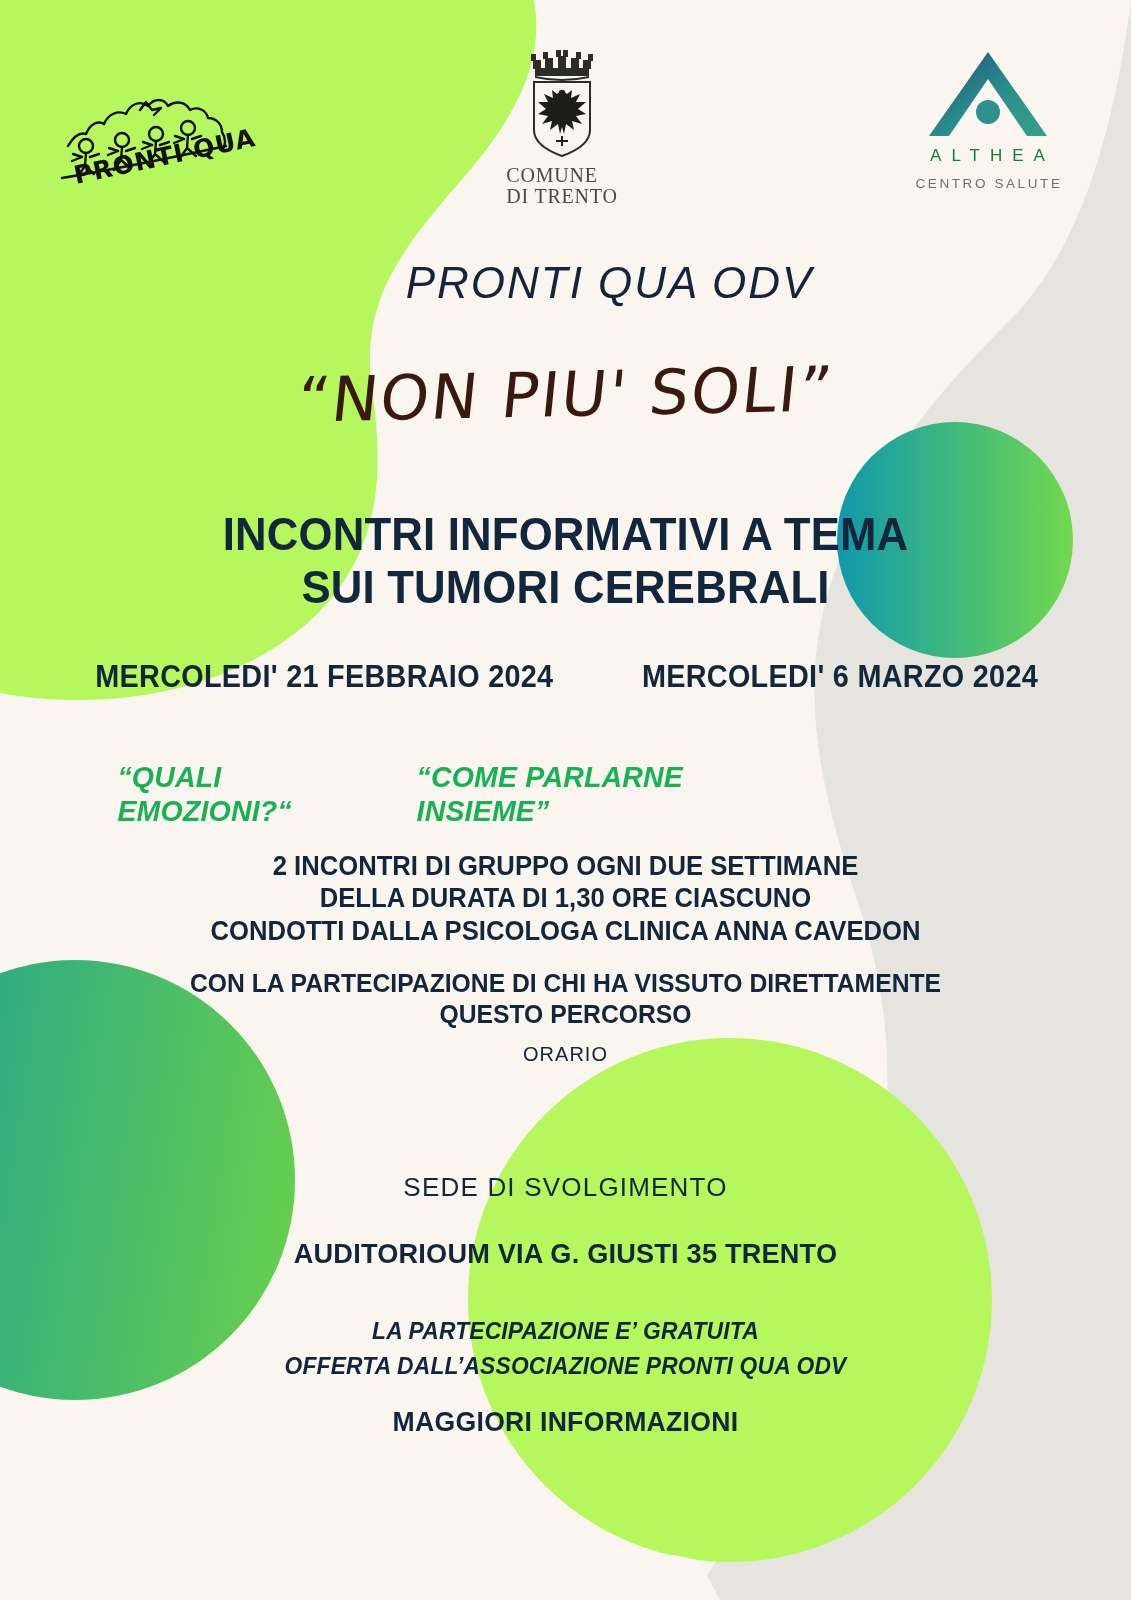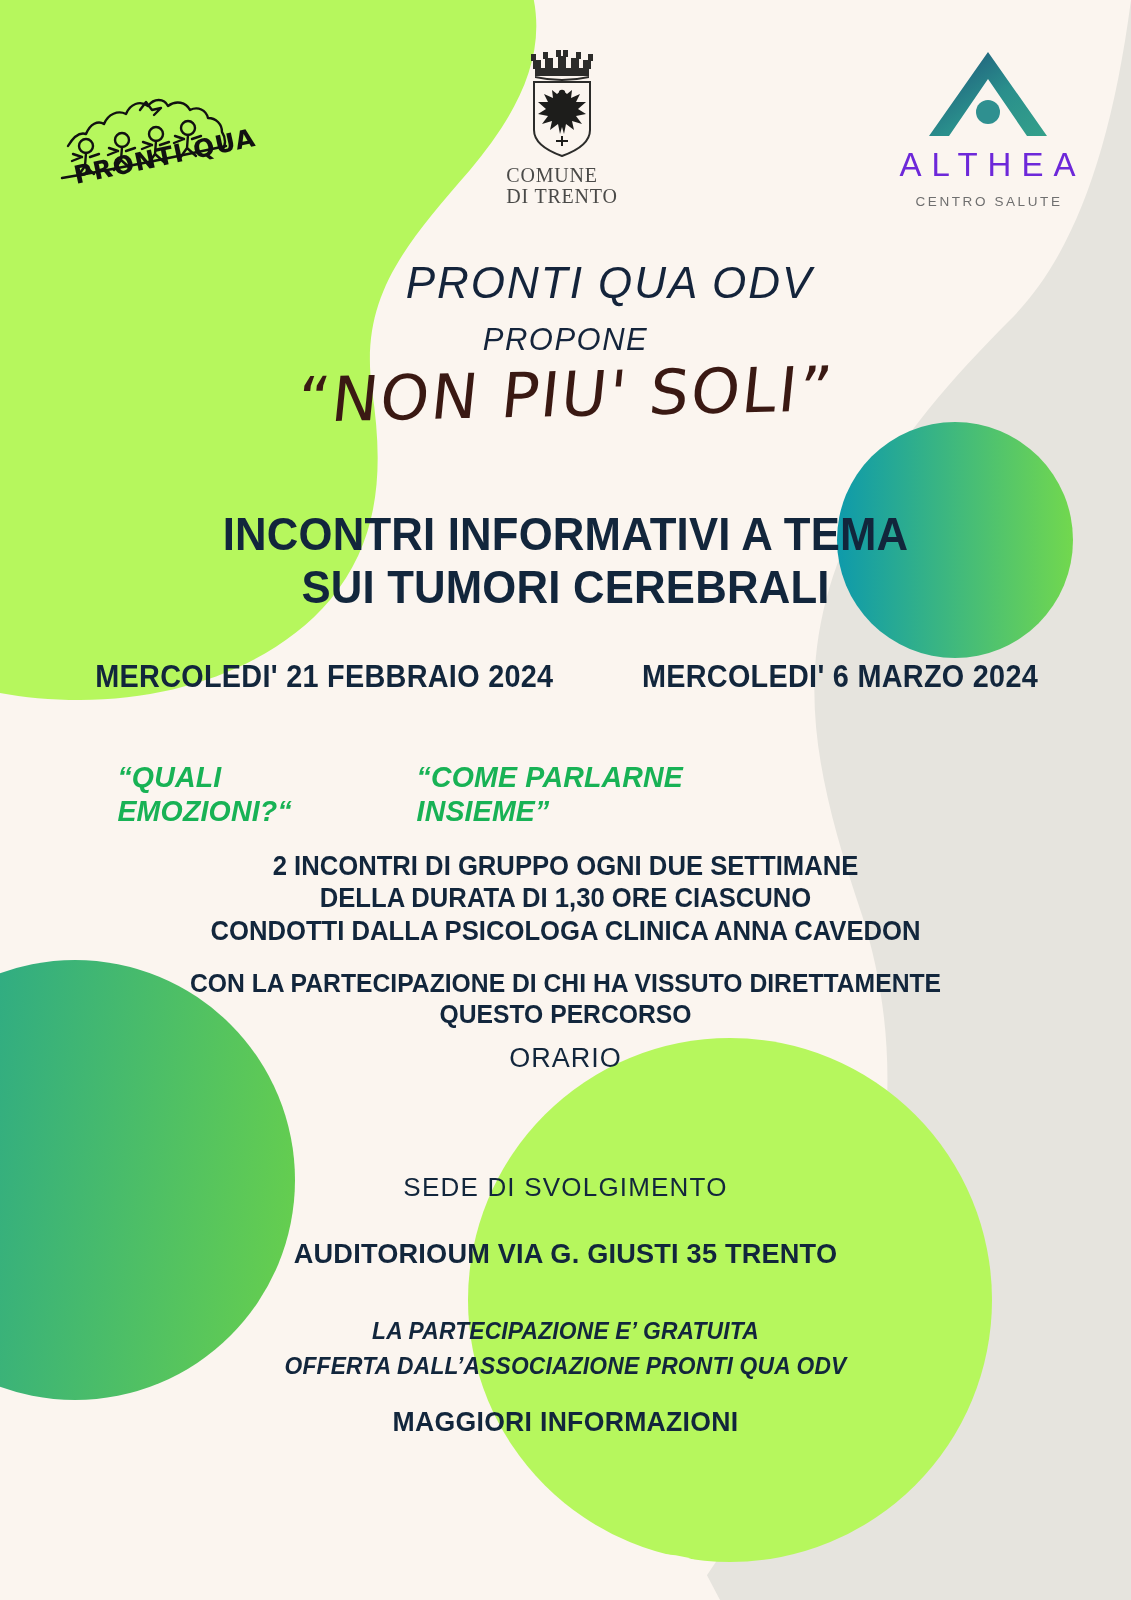--- a/index.html
+++ b/index.html
@@ -31,21 +31,21 @@
     display:flex;flex-direction:column;align-items:center;}
   .logo-comune svg{display:block;}
   .comune-txt{
     font-family:"Liberation Serif", serif;
     font-size:20px;line-height:1.05;letter-spacing:.8px;
     color:#4a4a48;text-align:left;margin-top:5px;font-weight:400;
   }
   .logo-althea{position:absolute;left:880px;top:48px;width:215px;height:165px;
     display:flex;flex-direction:column;align-items:center;}
   .althea-word{
-    font-size:33px;letter-spacing:10px;color:#6d28d9;font-weight:400;
+    font-size:17px;letter-spacing:10px;color:#15803d;font-weight:400;
     margin-top:6px;margin-left:10px;
   }
   .althea-sub{
     font-size:13.5px;letter-spacing:2.6px;color:#6f6f6f;font-weight:400;
     margin-top:10px;margin-left:3px;
   }
 
   .t-center{position:absolute;left:0;width:1131px;text-align:center;}
 
   .title-main{
@@ -100,21 +100,21 @@
     font-size:27px;font-weight:bold;color:#12263c;line-height:1.2;
     transform:scaleX(.95);
   }
   .partecip-block{
     top:968px;
     font-size:26px;font-weight:bold;color:#12263c;line-height:1.2;
     transform:scaleX(.95);
   }
 
   .label-light{
-    font-size:27px;font-weight:400;color:#12263c;letter-spacing:1px;
+    font-size:20px;font-weight:400;color:#12263c;letter-spacing:1px;
   }
   .orario-label{top:1043px;}
   .orario-value{
     top:1079px;
     font-size:29px;font-weight:bold;color:#12263c;letter-spacing:.5px;
   }
   .sede-label{top:1172px;font-size:26px;letter-spacing:1.2px;}
   .sede-value{
     top:1238px;
     font-size:28px;font-weight:bold;color:#12263c;letter-spacing:.2px;
@@ -284,21 +284,20 @@
         <svg width="130" height="92" viewBox="0 0 130 92" xmlns="http://www.w3.org/2000/svg">
           <path d="M65 4 L124 88 L104 88 L65 31 L26 88 L6 88 Z" fill="url(#gradAlthea)"></path>
           <circle cx="65" cy="64" r="12" fill="#2f9090"></circle>
         </svg>
         <div class="althea-word">ALTHEA</div>
         <div class="althea-sub">CENTRO SALUTE</div>
       </div>
     </div>
 
     <div class="t-center title-main">PRONTI QUA ODV</div>
-    <div class="t-center title-sub">PROPONE</div>
     <div class="t-center title-hand">“NON PIU' SOLI”</div>
 
     <div class="t-center headline">
       <div>INCONTRI INFORMATIVI A TEMA</div>
       <div>SUI  TUMORI CEREBRALI</div>
     </div>
 
     <div class="dates">
       <div class="date">MERCOLEDI' 21 FEBBRAIO 2024</div>
       <div class="date">MERCOLEDI' 6 MARZO 2024</div>

